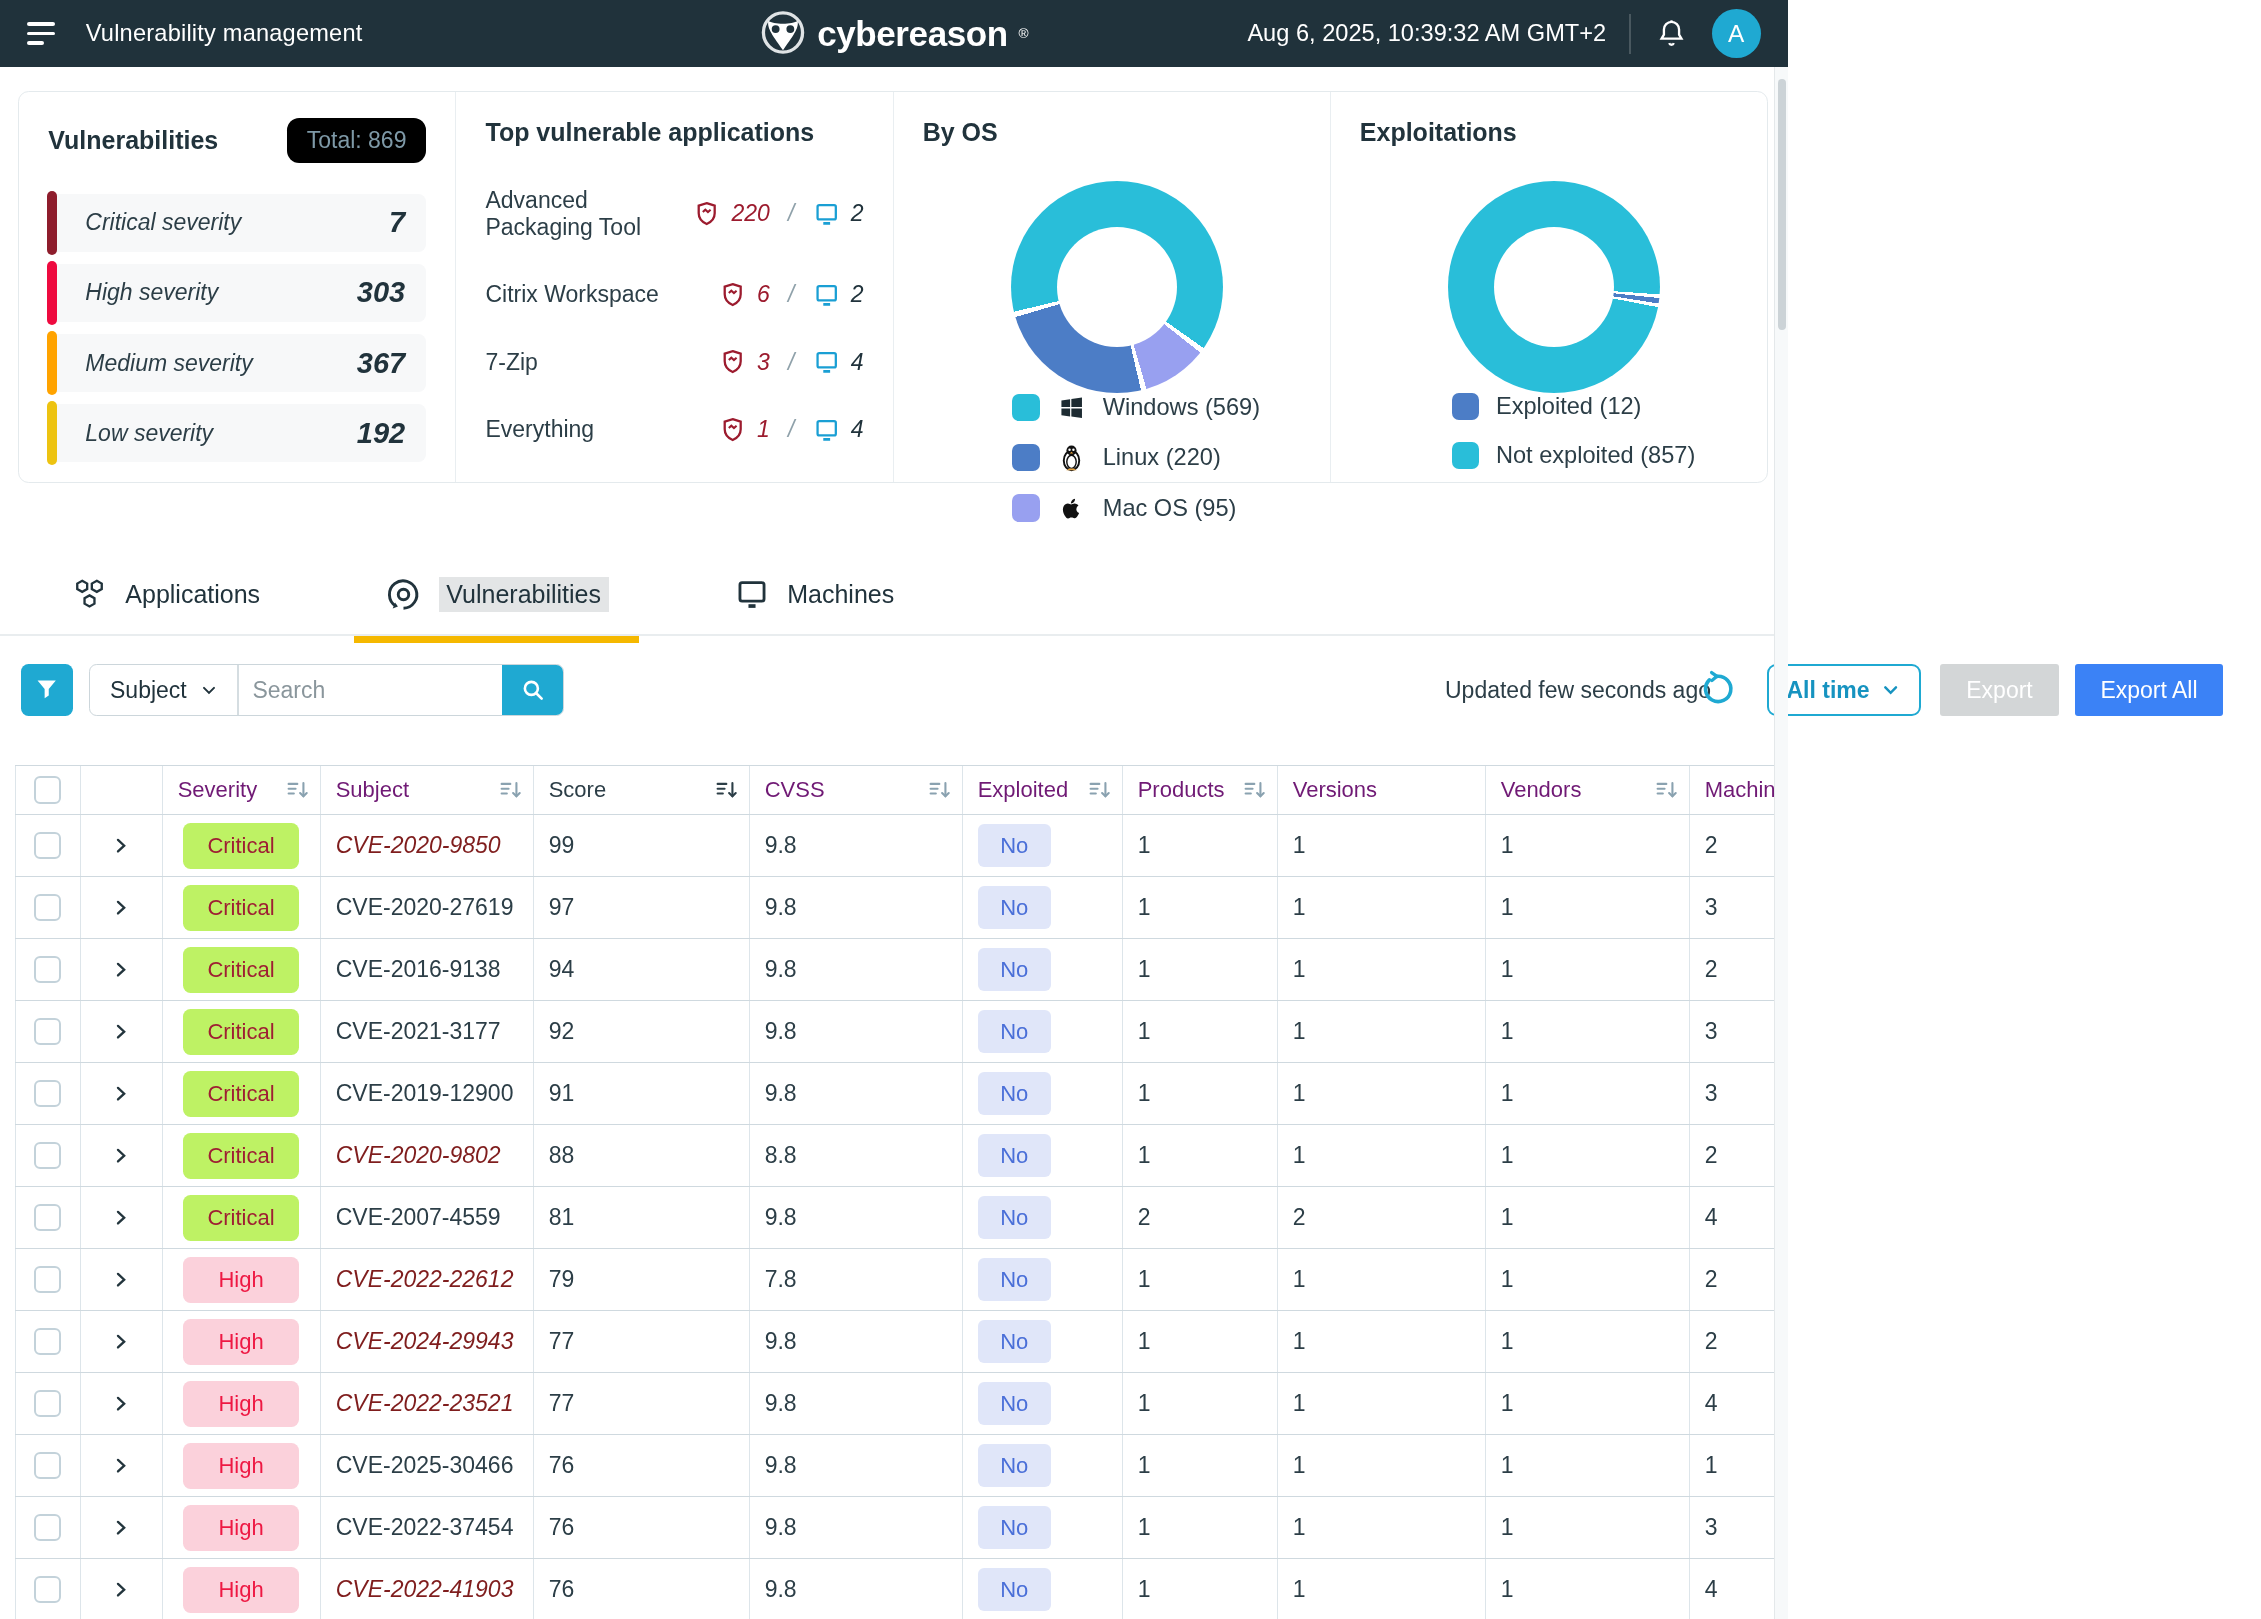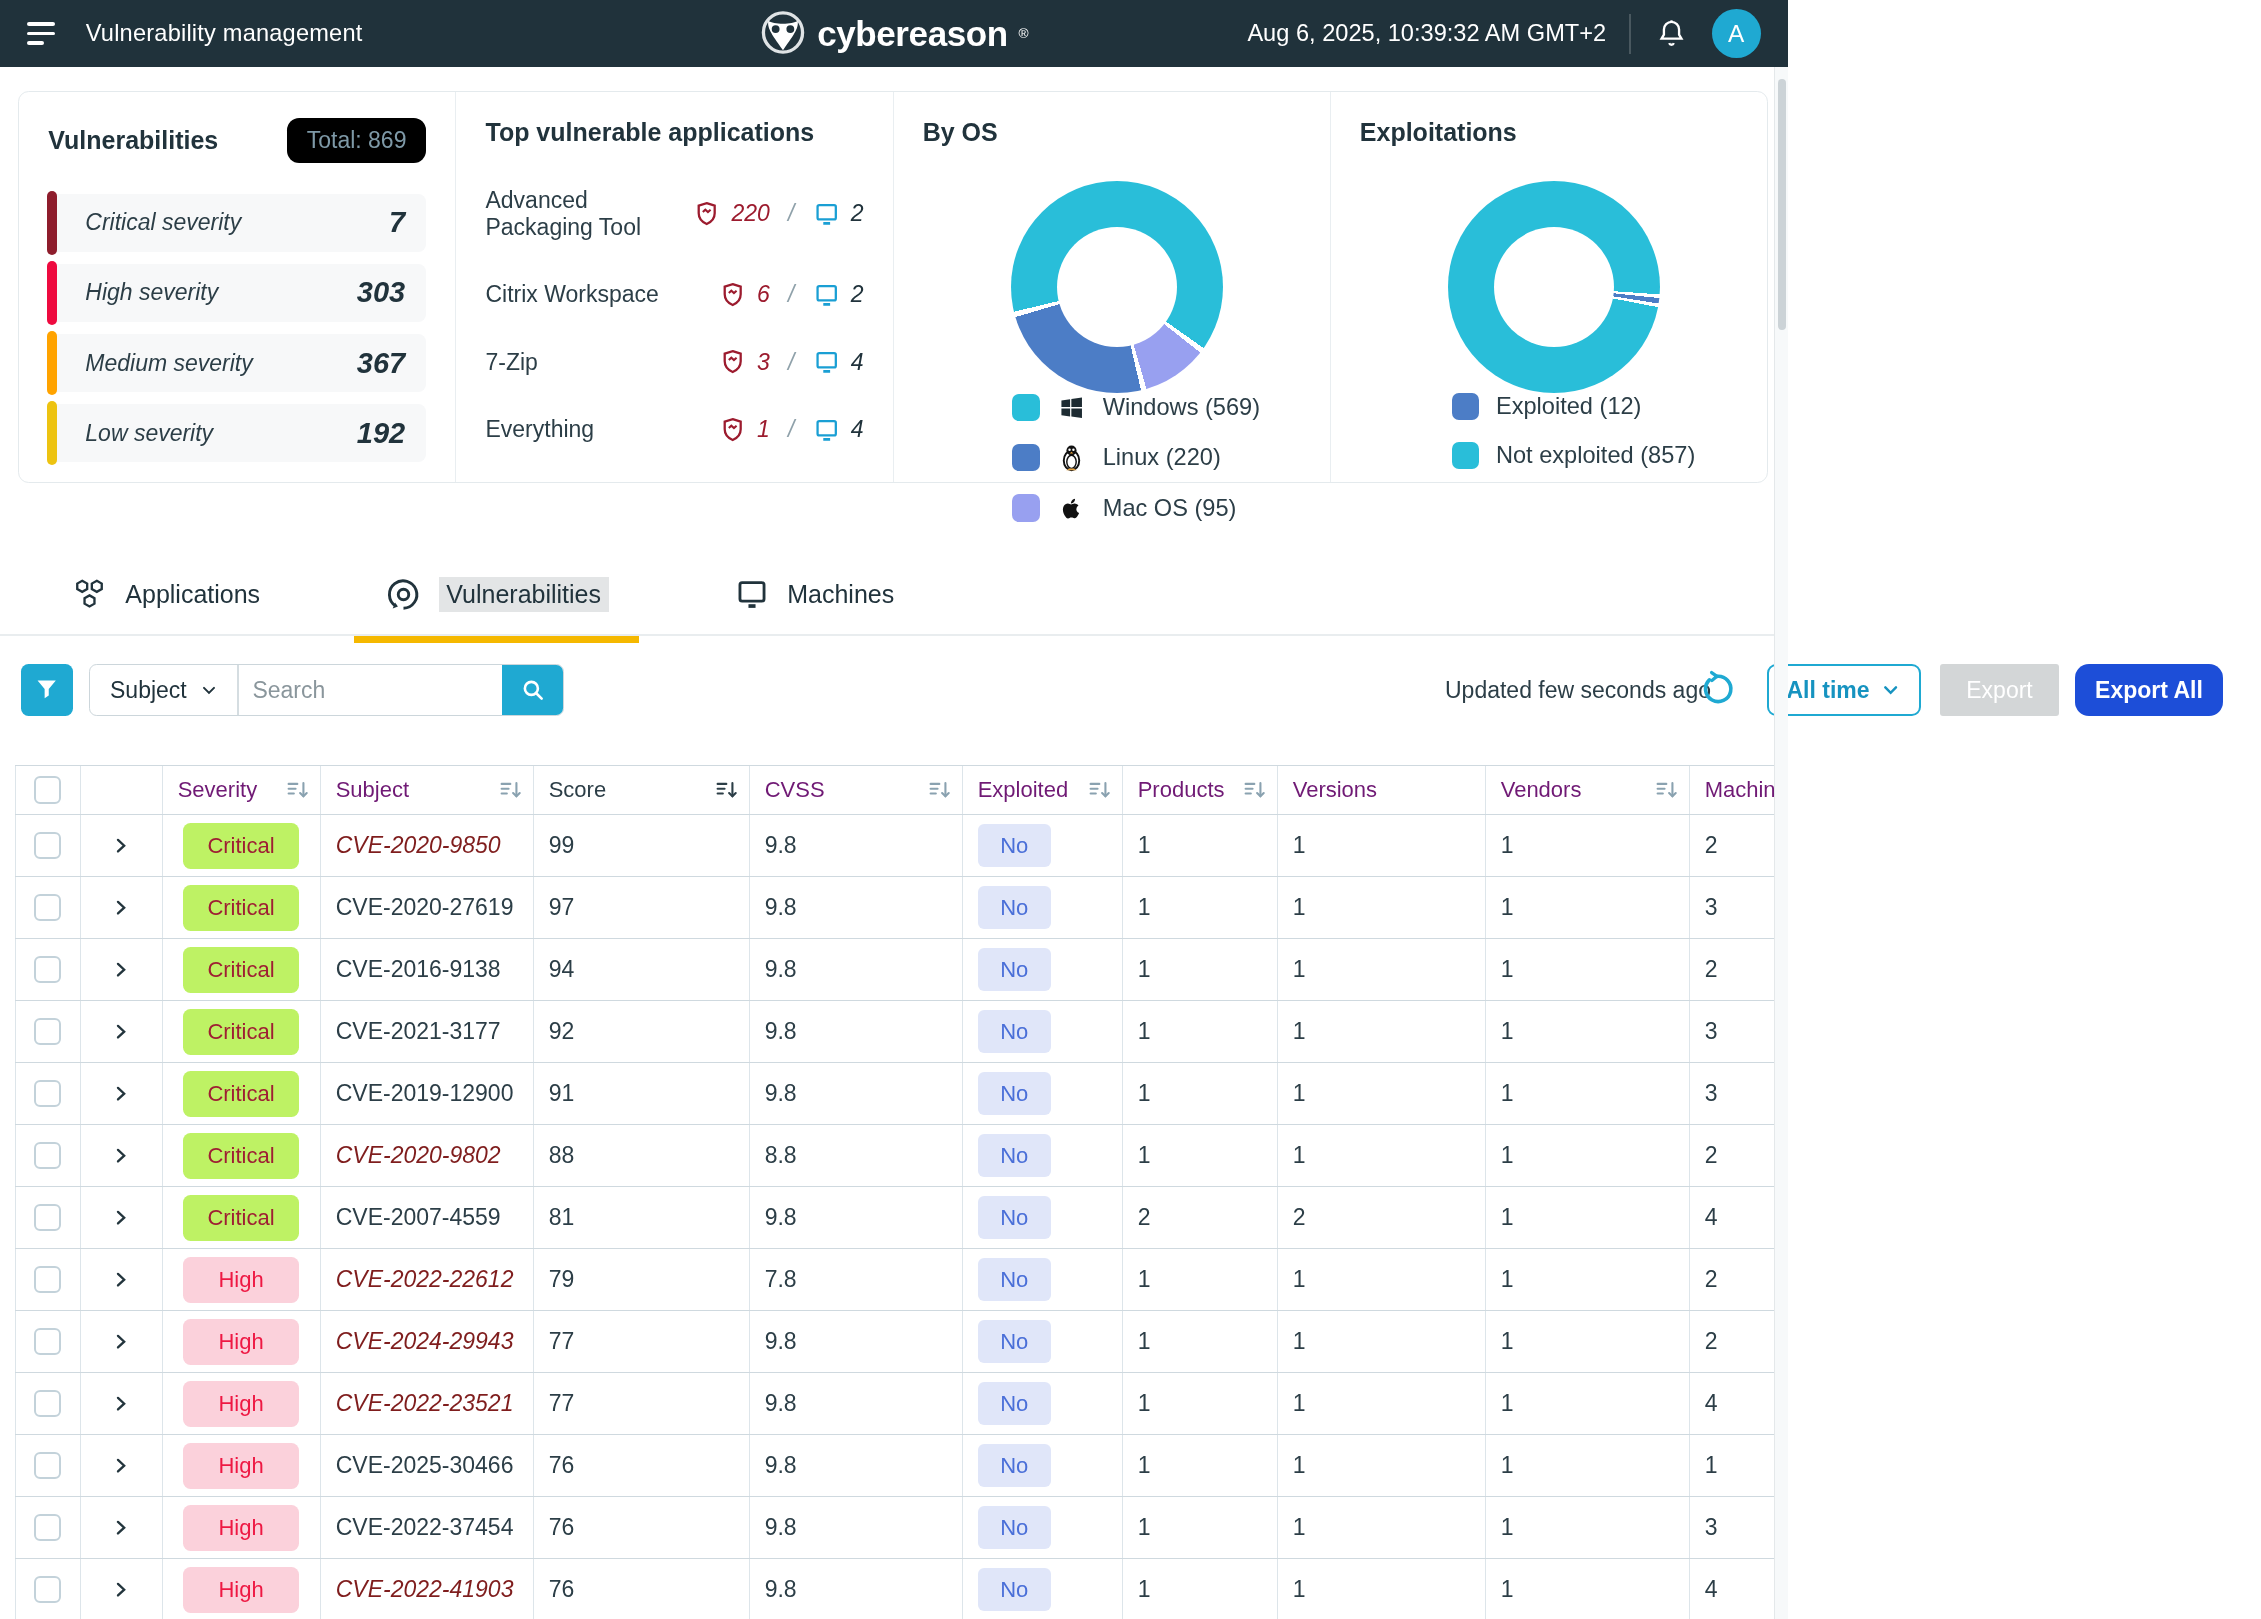--- a/index.html
+++ b/index.html
@@ -79,22 +79,22 @@
   .search-input::placeholder { color:#8a969c; }
   .search-btn { width:61px; height:100%; background:#1fa9d2; border:none; display:flex; align-items:center; justify-content:center; cursor:pointer; }
   .updated-label { position:absolute; left:1445px; top:50%; transform:translateY(-50%); font-size:23px; color:#2c3e47; }
   .refresh-btn { position:absolute; left:1697px; top:50%; transform:translateY(-50%); background:none; border:none; cursor:pointer;
     width:40px; height:40px; color:#1fa9d2; }
   .alltime-btn { position:absolute; left:1767px; top:0; width:154px; height:52px; background:#fff; border:2.3px solid #1fa9d2;
     border-radius:9.1px; color:#1693c0; font-size:23px; font-weight:600; display:flex; align-items:center; justify-content:center;
     gap:10.7px; cursor:pointer; }
   .export-btn { position:absolute; left:1940px; top:0; width:119px; height:52px; background:#d3d6d7; border:none; border-radius:3px;
     color:#fff; font-size:23px; display:flex; align-items:center; justify-content:center; }
-  .exportall-btn { position:absolute; left:2075px; top:0; width:148px; height:52px; background:#1d4ed8; border:none; border-radius:14px;
-    color:#fff; font-size:23px; font-weight:700; display:flex; align-items:center; justify-content:center; cursor:pointer; }
+  .exportall-btn { position:absolute; left:2075px; top:0; width:148px; height:52px; background:#3b82f6; border:none; border-radius:3px;
+    color:#fff; font-size:23px; font-weight:400; display:flex; align-items:center; justify-content:center; cursor:pointer; }
 
   
   .table { position:absolute; top:765px; left:14.5px; right:0; bottom:0; overflow:hidden; }
   .trow { display:grid; grid-template-columns:65px 82px 158px 213px 216px 213px 160px 155px 208px 204px 210px 152px minmax(0,1fr); }
   .thead { border-top:1.5px solid #cfd9df; border-bottom:1.5px solid #cfd9df; height:50px; }
   .tbody-row { height:62px; border-bottom:1.5px solid #cfd9df; }
   .tcell { display:flex; align-items:center; padding-left:15.2px; font-size:23px; color:#2c3e47; position:relative;
     border-left:0.8px solid #dde5ea; min-width:0; overflow:hidden; white-space:nowrap; }
   .trow .tcell:last-child { border-right:none; }
   .th { font-size:22px; color:#701a75; font-weight:400; }

